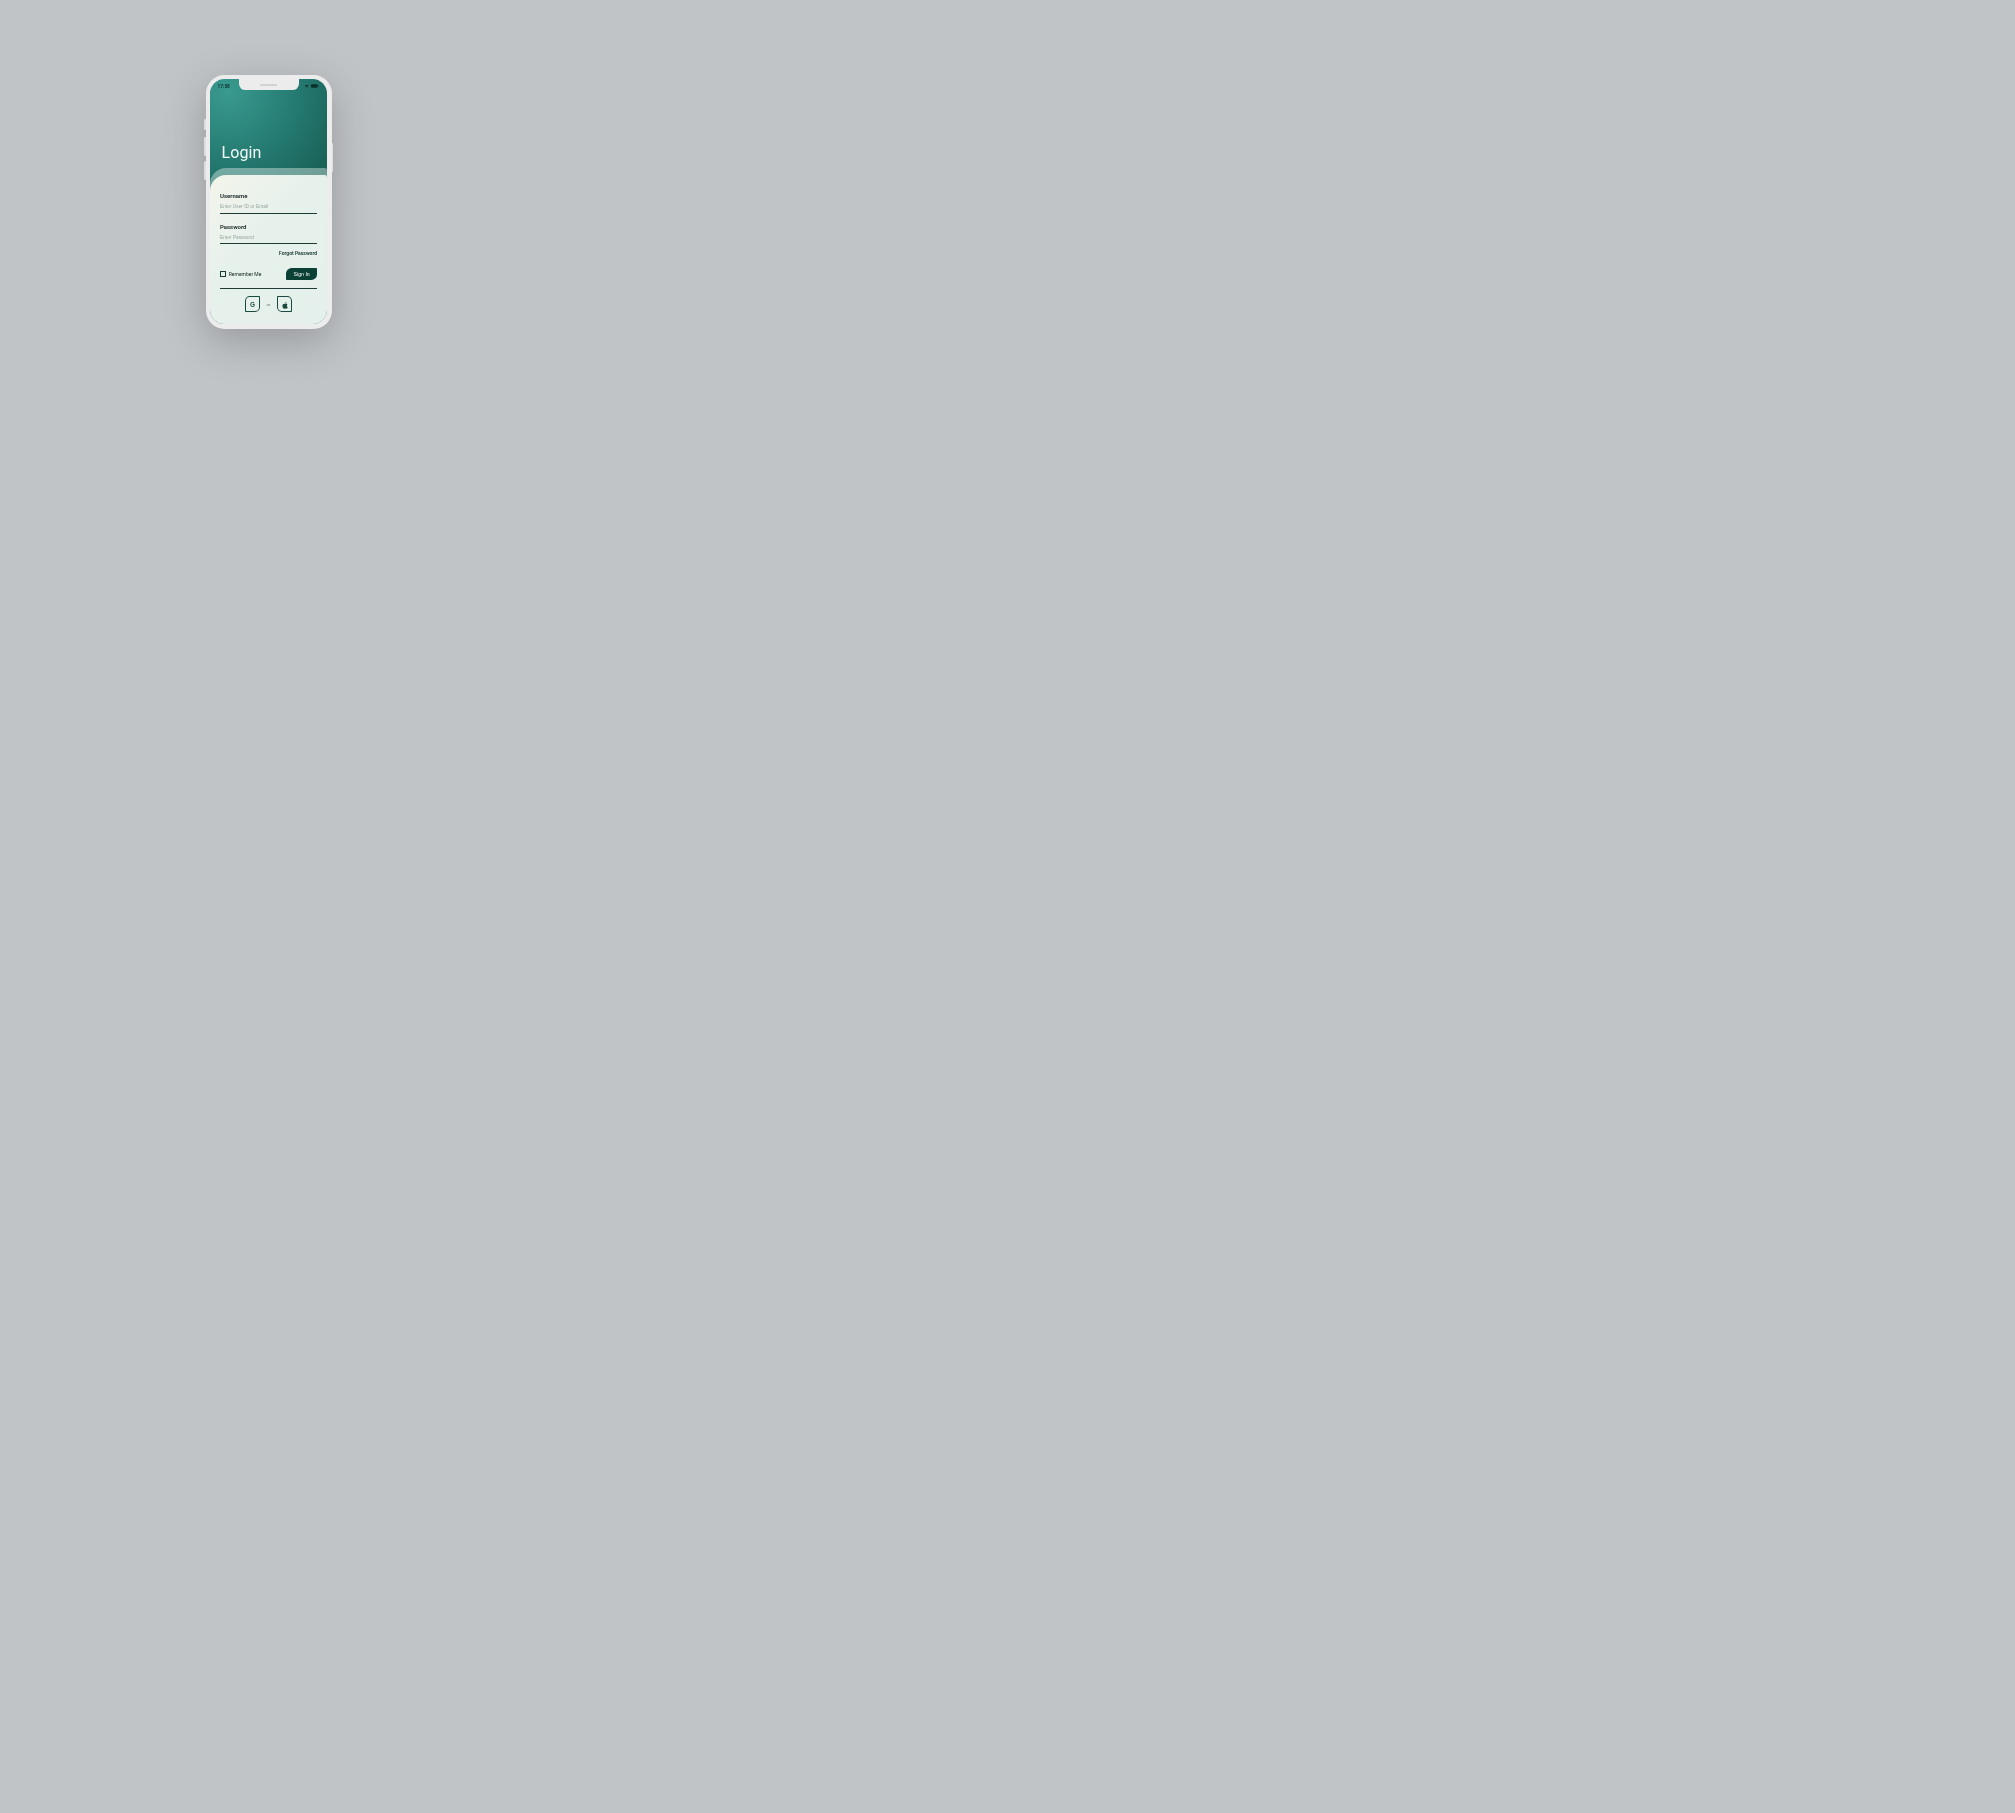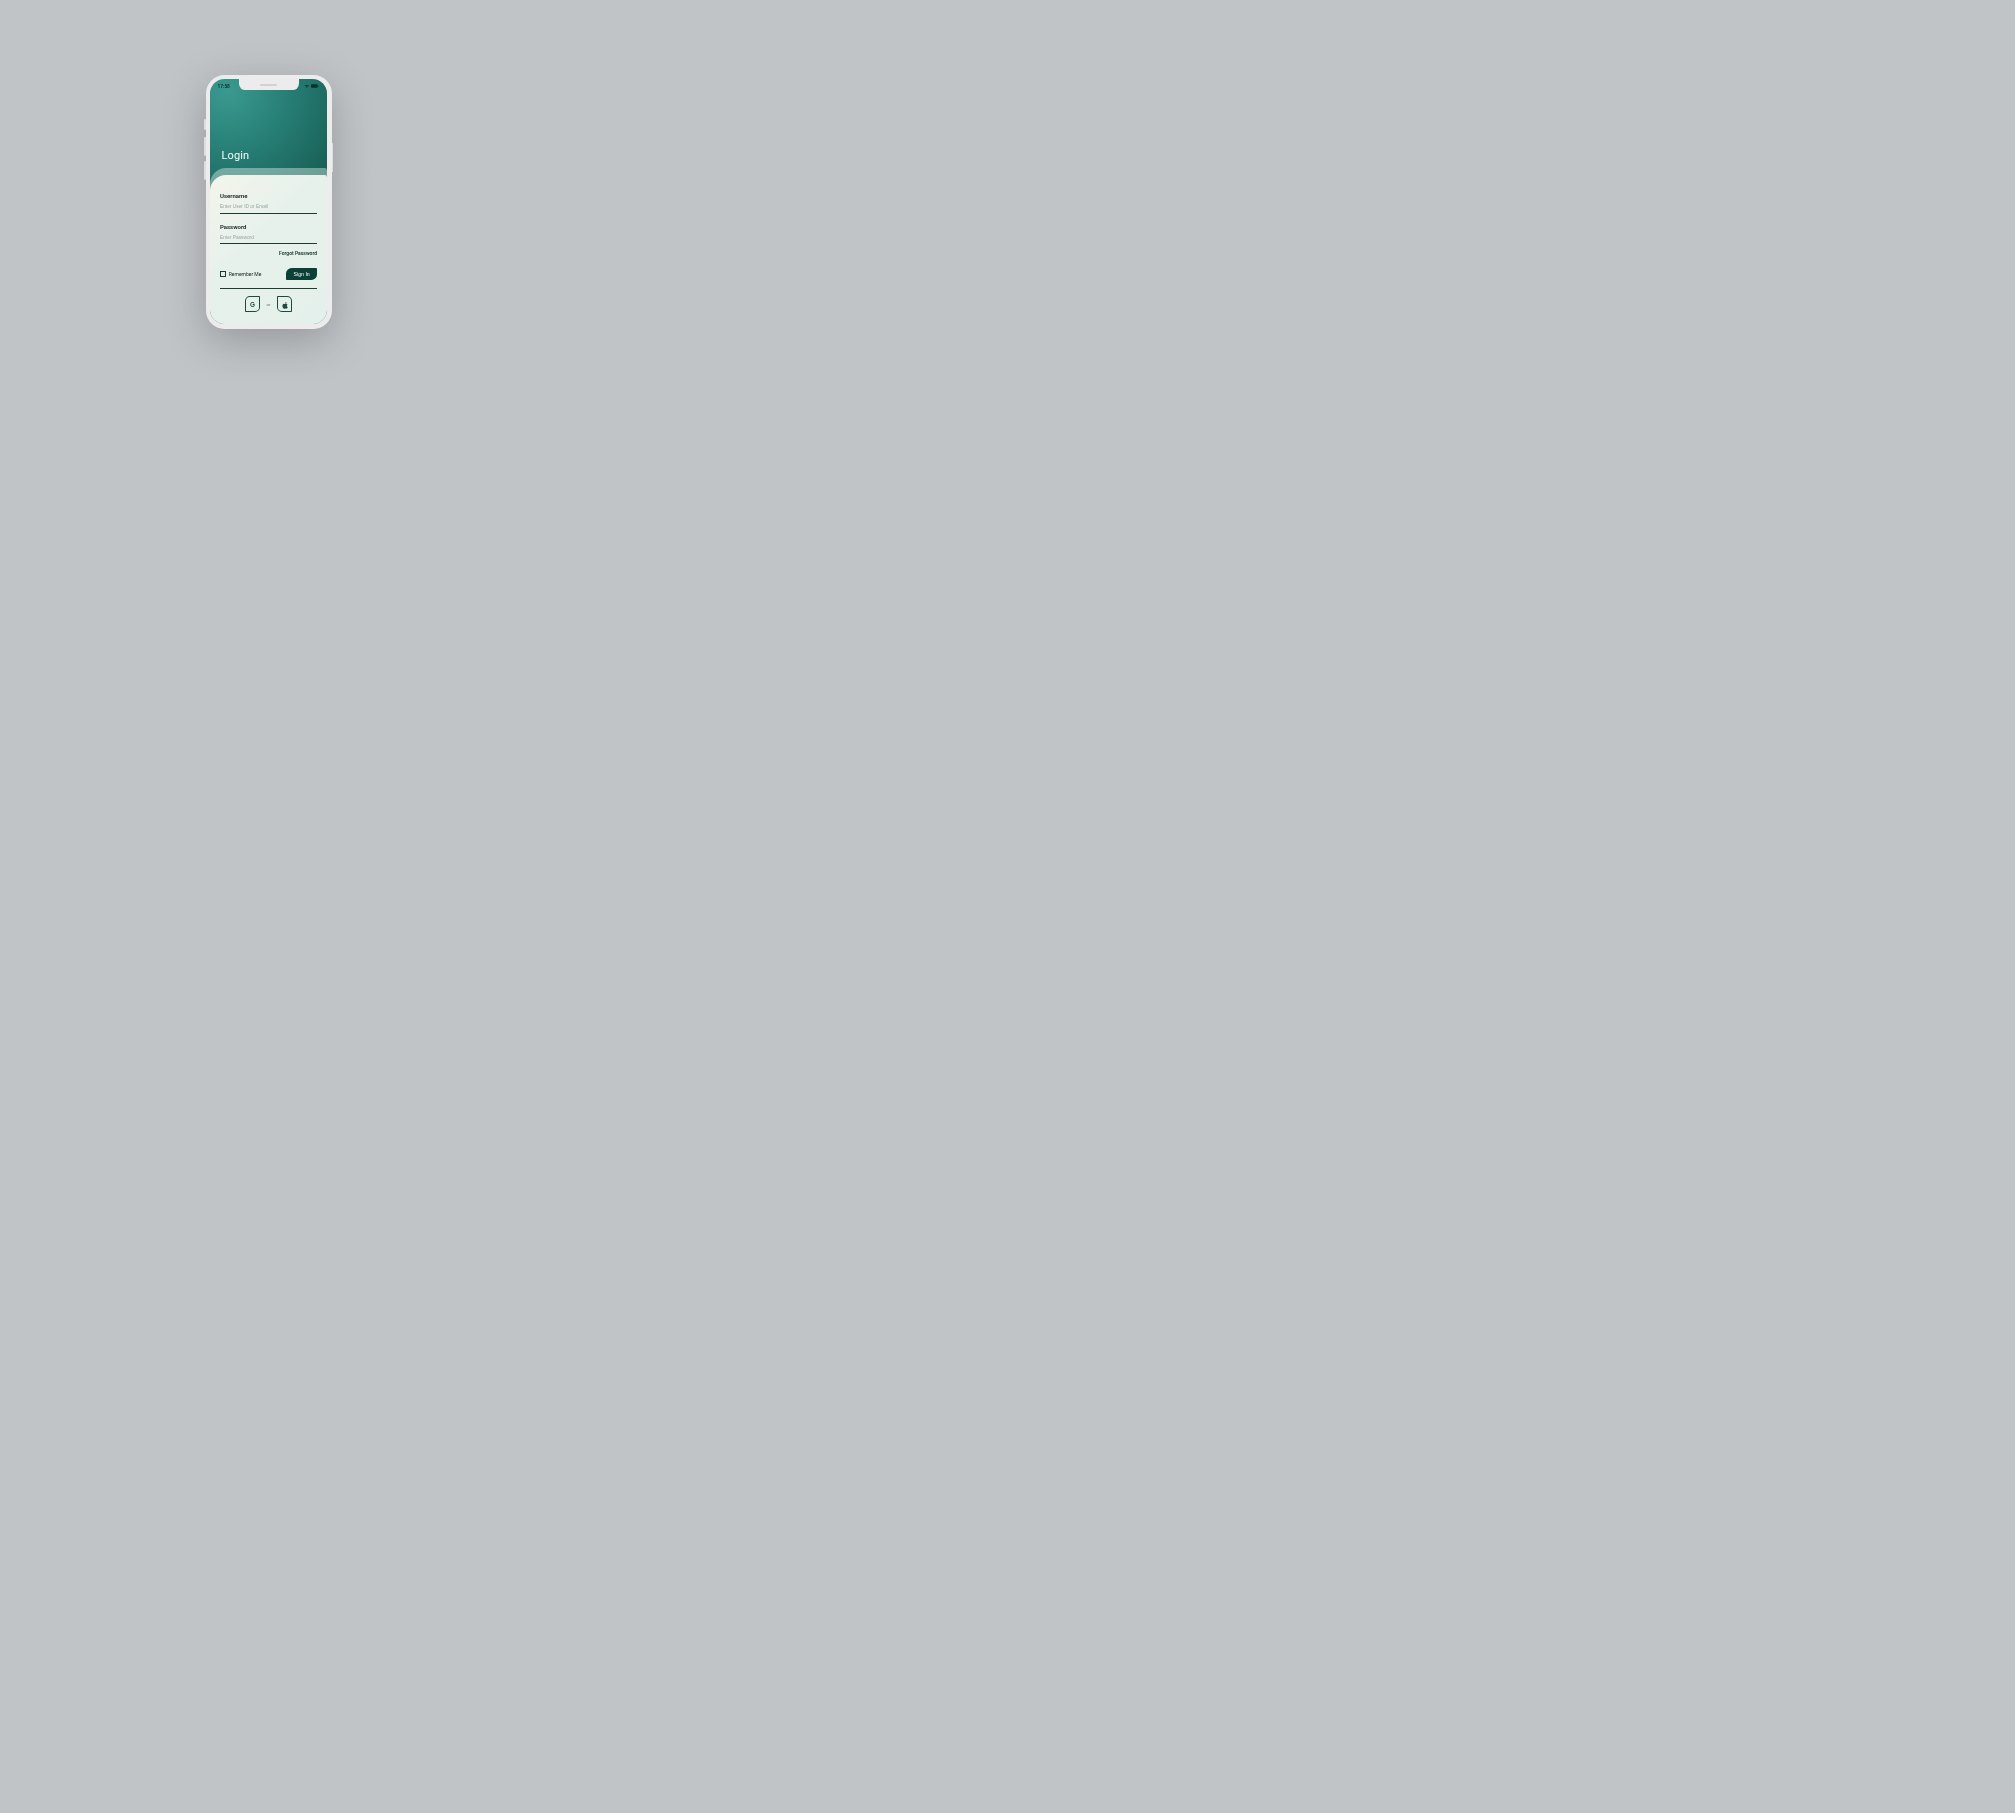--- a/index.html
+++ b/index.html
@@ -97,21 +97,21 @@
     .header-area {
       position: absolute;
       top: 0; left: 0; right: 0;
       height: 97px;
       display: flex;
       align-items: flex-end;
       padding: 0 0 14.5px 11.3px;
     }
     .login-title {
       color: #f4fbf9;
-      font-size: 11px;
+      font-size: 16px;
       font-weight: 400;
       letter-spacing: 0.1px;
     }
     .card-outer {
       position: absolute;
       left: 0; right: 0; bottom: 0;
       top: 89px;
       background: rgba(231, 242, 238, 0.42);
       border-top-left-radius: 16px;
       border-top-right-radius: 2.4px;

